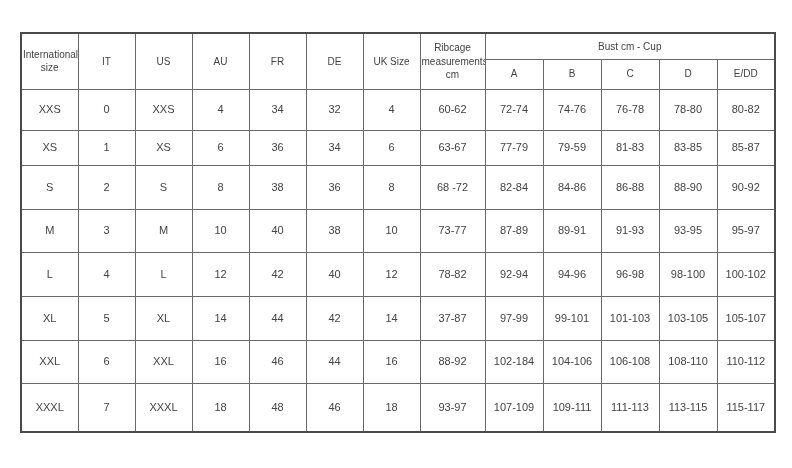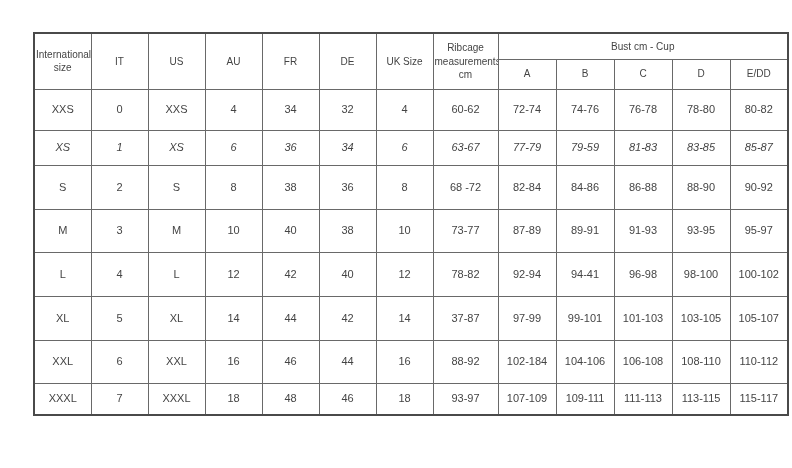--- a/index.html
+++ b/index.html
@@ -3,21 +3,21 @@
 <meta charset="utf-8">
 <style>
   html, body { margin: 0; padding: 0; }
   body {
     width: 792px; height: 468px;
     background: #ffffff;
     font-family: "Liberation Sans", sans-serif;
   }
   .page { position: relative; width: 792px; height: 468px; background: #ffffff; overflow: hidden; }
   table.size-table {
-    position: absolute; left: 33px; top: 32px;
+    position: absolute; left: 20px; top: 32px;
     width: 755px;
     border-collapse: collapse;
     table-layout: fixed;
     border: 2px solid #4a4a4a;
   }
   .size-table th, .size-table td {
     border: 1px solid #696969;
     text-align: center;
     vertical-align: middle;
     color: #444444;
@@ -27,27 +27,27 @@
     line-height: 1.35;
   }
   .size-table th { font-size: 10px; }
   .size-table td { font-size: 11px; }
   col.col-narrow  { width: 57px; }
   col.col-ribcage { width: 65px; }
   col.col-cup     { width: 58px; }
   thead tr.hrow1 { height: 26px; }
   thead tr.hrow2 { height: 30px; }
   tbody tr:nth-child(1) { height: 41px; margin-top: 12px; }
-  tbody tr:nth-child(2) { height: 35px; font-style: italic; }
+  tbody tr:nth-child(2) { height: 35px; }
   tbody tr:nth-child(3) { height: 44px; }
   tbody tr:nth-child(4) { height: 43px; }
   tbody tr:nth-child(5) { height: 44px; }
   tbody tr:nth-child(6) { height: 44px; }
   tbody tr:nth-child(7) { height: 43px; }
-  tbody tr:nth-child(8) { height: 32px; }
+  tbody tr:nth-child(8) { height: 49px; }
 </style>
 </head>
 <body>
 
 <div class="page">
   <table class="size-table">
     <colgroup>
       <col class="col-narrow" span="7">
       <col class="col-ribcage">
       <col class="col-cup" span="5">
@@ -136,21 +136,21 @@
       <tr>
         <td>L</td>
         <td>4</td>
         <td>L</td>
         <td>12</td>
         <td>42</td>
         <td>40</td>
         <td>12</td>
         <td>78-82</td>
         <td>92-94</td>
-        <td>94-41</td>
+        <td>94-96</td>
         <td>96-98</td>
         <td>98-100</td>
         <td>100-102</td>
       </tr>
       <tr>
         <td>XL</td>
         <td>5</td>
         <td>XL</td>
         <td>14</td>
         <td>44</td>

